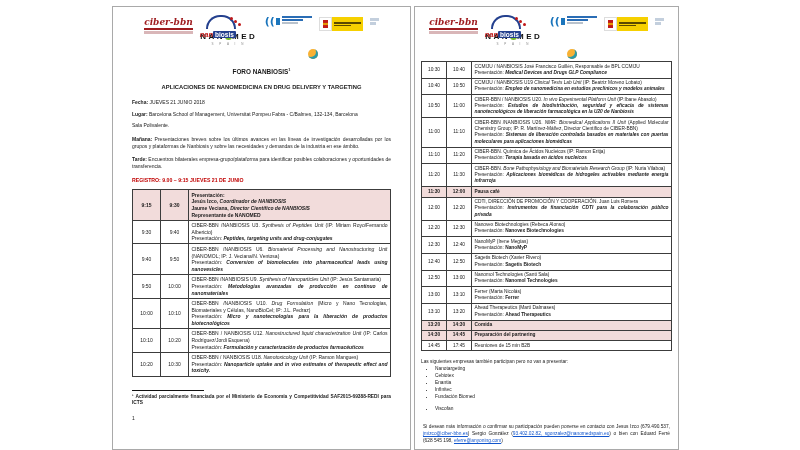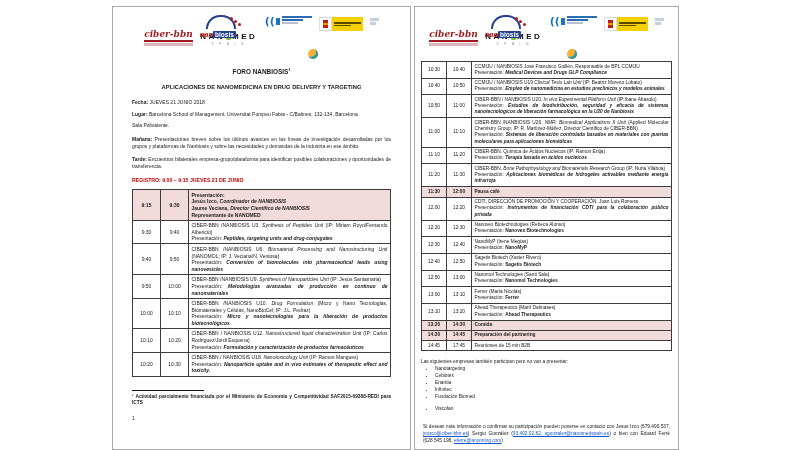--- a/index.html
+++ b/index.html
@@ -4,21 +4,21 @@
 <style>
   html,body{margin:0;padding:0;}
   body{width:800px;height:450px;background:#ffffff;position:relative;overflow:hidden;
        font-family:"Liberation Sans",sans-serif;color:#1a1a1a;}
   .page{position:absolute;top:6px;background:#fff;border:1px solid #a9a9a9;box-sizing:border-box;}
   #page1{left:112px;width:299px;height:444px;padding:6px 19px 0 19px;}
   #page2{left:414px;width:265px;height:444px;padding:6px 6px 0 6px;}
 
   
   .logos{display:flex;justify-content:center;align-items:flex-start;gap:7px;height:44px;position:relative;}
-  .ciber{margin-top:17px;text-align:center;}
+  .ciber{margin-top:5px;text-align:center;}
   .ciber .cb-name{font-family:"DejaVu Serif",serif;font-style:italic;font-weight:bold;
                   font-size:9px;color:#9e1b1e;line-height:1;}
   .ciber .cb-bar{height:2px;background:#9e1b1e;margin-top:1px;}
   .ciber .cb-micro{height:3px;background:#c9979a;margin-top:1px;opacity:.7;}
   .nano-col{display:flex;flex-direction:column;align-items:center;margin-top:2px;}
   .nanbiosis{position:relative;height:16px;width:58px;}
   .nb-arc{position:absolute;left:6px;top:0;width:26px;height:12px;border:2.5px solid #24408e;
           border-bottom:none;border-radius:14px 14px 0 0;}
   .nb-dot{position:absolute;width:3px;height:3px;border-radius:50%;background:#c01818;}
   .nb-text{position:absolute;left:0;top:8px;white-space:nowrap;}

